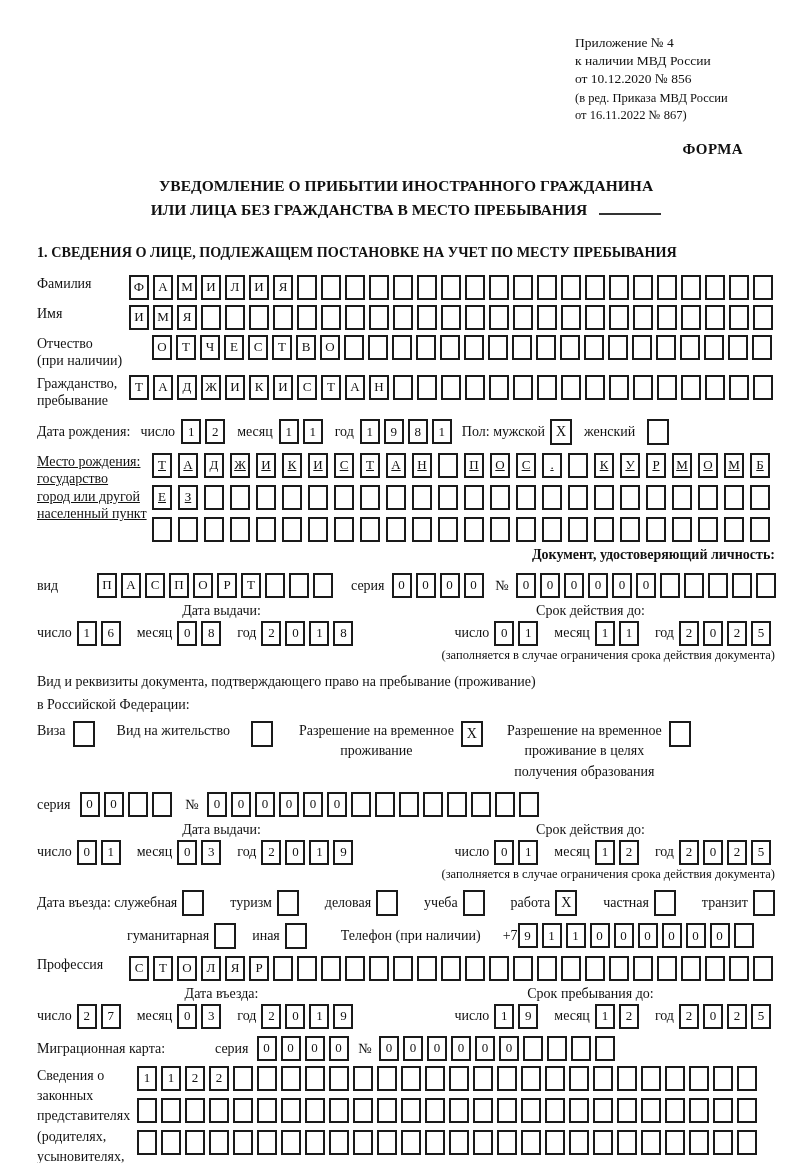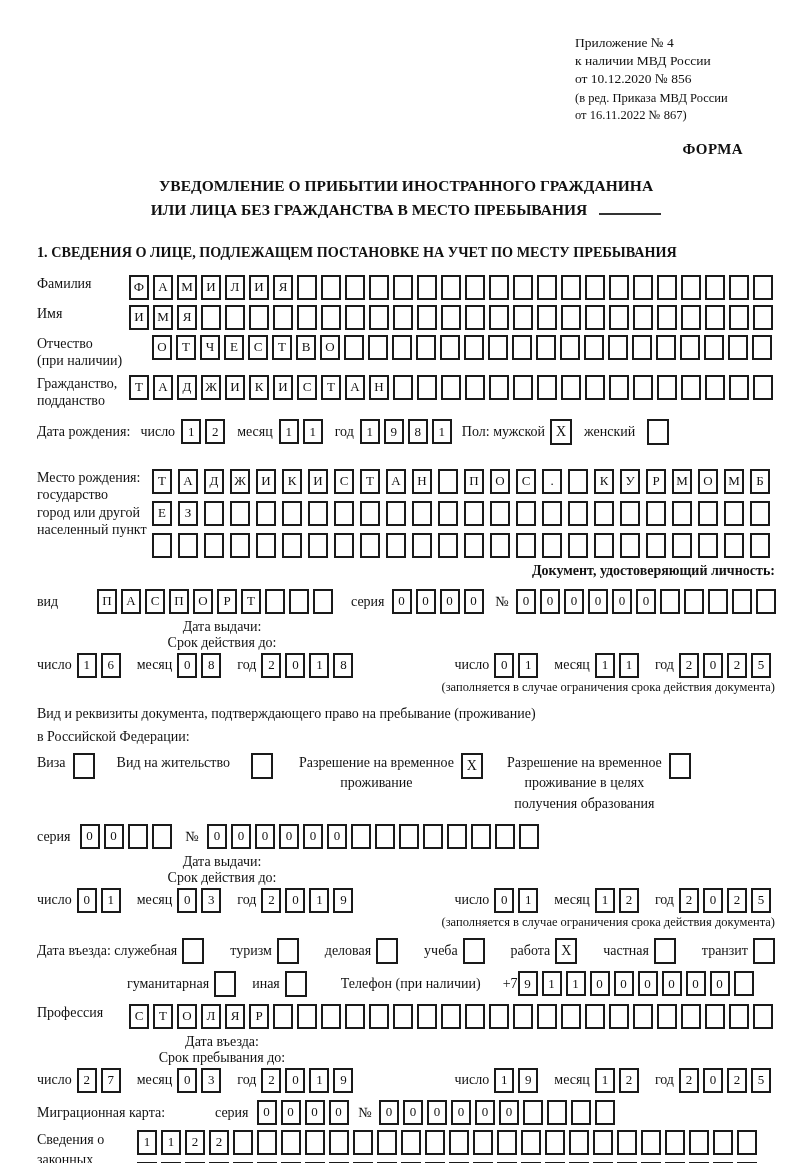--- a/index.html
+++ b/index.html
@@ -18,21 +18,21 @@
   .lbl2{display:block;}
   .w92{width:92px;} .w115{width:115px;}
   .boxes{display:flex;flex-wrap:nowrap;}
   .cb{display:inline-flex;align-items:center;justify-content:center;box-sizing:content-box;
       width:16px;height:21px;border:2px solid #1a1a1a;margin-right:4px;font-size:13px;background:#fff;flex:0 0 auto;}
   .wide .cb{margin-right:6px;}
   .ck{display:inline-flex;align-items:center;justify-content:center;box-sizing:content-box;
       width:18px;height:22px;border:2px solid #1a1a1a;font-size:14px;background:#fff;flex:0 0 auto;}
   .stack{display:flex;flex-direction:column;}
   .rgap{margin-right:8px;}
-  .dhead{display:flex;margin:4px 0 2px 0;flex-direction:column;}
+  .dhead{display:flex;margin:4px 0 2px 0;}
   .dhead .dh-l{width:370px;text-align:center;}
   .dhead .dh-r{width:370px;text-align:center;}
   .drow{display:flex;justify-content:space-between;align-items:center;margin-bottom:2px;}
   .dgrp{display:flex;align-items:center;}
   .dgrp .t{margin-right:5px;}
   .dgrp .gap{width:12px;}
   .note{font-size:12.5px;text-align:right;margin:0 0 8px 0;}
   .para{margin:6px 0 2px 0;line-height:1.5;}
   .visa-row{display:flex;align-items:flex-start;margin:6px 0 10px 0;}
   .visa-item{display:flex;align-items:flex-start;}
@@ -166,21 +166,21 @@
         <span class="cb"></span>
         <span class="cb"></span>
         <span class="cb"></span>
         <span class="cb"></span>
       </span>
   </div>
 
   <div class="row">
     <span class="lbl w92">
       <span class="lbl2">Гражданство,</span>
-      <span class="lbl2">подданство</span>
+      <span class="lbl2">пребывание</span>
     </span>
     <span class="boxes">
         <span class="cb">Т</span>
         <span class="cb">А</span>
         <span class="cb">Д</span>
         <span class="cb">Ж</span>
         <span class="cb">И</span>
         <span class="cb">К</span>
         <span class="cb">И</span>
         <span class="cb">С</span>
@@ -224,21 +224,21 @@
         <span class="cb">9</span>
         <span class="cb">8</span>
         <span class="cb">1</span>
       </span>
     <span class="lbl" style="margin-left:6px;margin-right:5px;"><span>Пол:</span> <span>мужской</span></span>
     <span class="ck">X</span>
     <span class="lbl" style="margin-left:12px;margin-right:12px;">женский</span>
     <span class="ck"></span>
   </div>
 
-  <div class="row" style="margin-top:24px;">
+  <div class="row" style="margin-top:8px;text-decoration:underline;">
     <span class="lbl w115">
       <span class="lbl2">Место рождения:</span>
       <span class="lbl2">государство</span>
       <span class="lbl2">город или другой</span>
       <span class="lbl2">населенный пункт</span>
     </span>
     <span class="stack">
       <span class="boxes wide" style="margin-bottom:7px;">
           <span class="cb">Т</span>
           <span class="cb">А</span>

